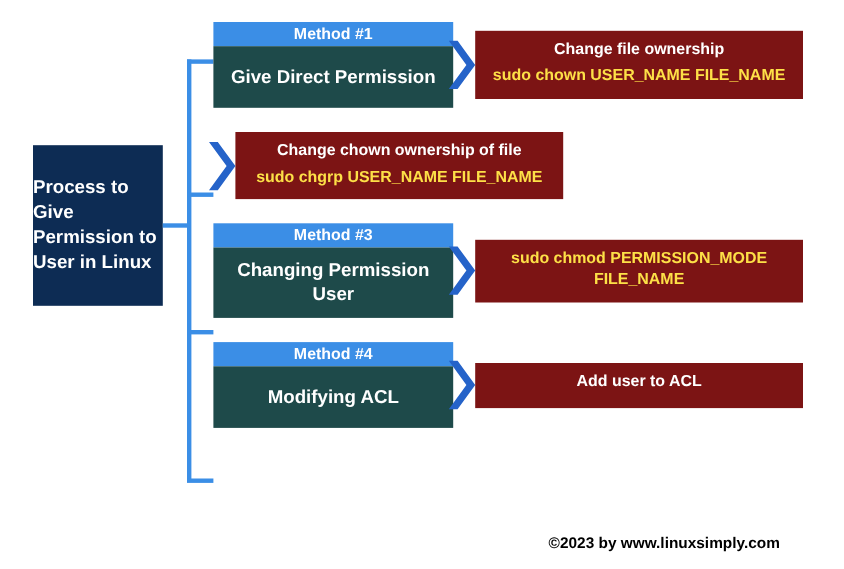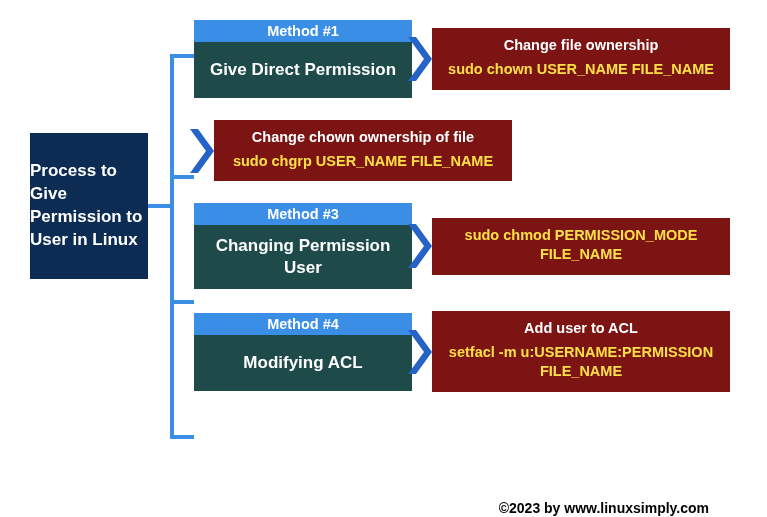--- a/index.html
+++ b/index.html
@@ -105,21 +105,21 @@
       border-top: 4px solid #3b8ee6;
     }
     .vline {
       border-left: 4px solid #3b8ee6;
     }
     .hbranch {
       border-top: 4px solid #3b8ee6;
     }
     .footer {
       position: absolute;
-      bottom: 1px;
+      bottom: 16px;
       right: 58px;
       font-weight: bold;
       font-size: 14px;
       color: #000;
     }
   </style>
 </head>
 <body>
 
 <div class="container">
@@ -191,20 +191,19 @@
           <span>Modifying ACL</span>
         </div>
       </div>
       <div class="arrow">
         <svg viewBox="0 0 28 48" width="28" height="48">
             <path d="M2 2 L18 24 L2 46 L10 46 L26 24 L10 2 Z" fill="#2563c9"></path>
           </svg>
       </div>
       <div class="result-box">
         <div class="result-title">Add user to ACL</div>
-        <div class="result-cmd">setfacl -m u:USERNAME:PERMISSION FILE_NAME</div>
       </div>
     </div>
 
   </div>
 </div>
 
 <div class="footer">©2023 by www.linuxsimply.com</div>
 
 </body></html>

